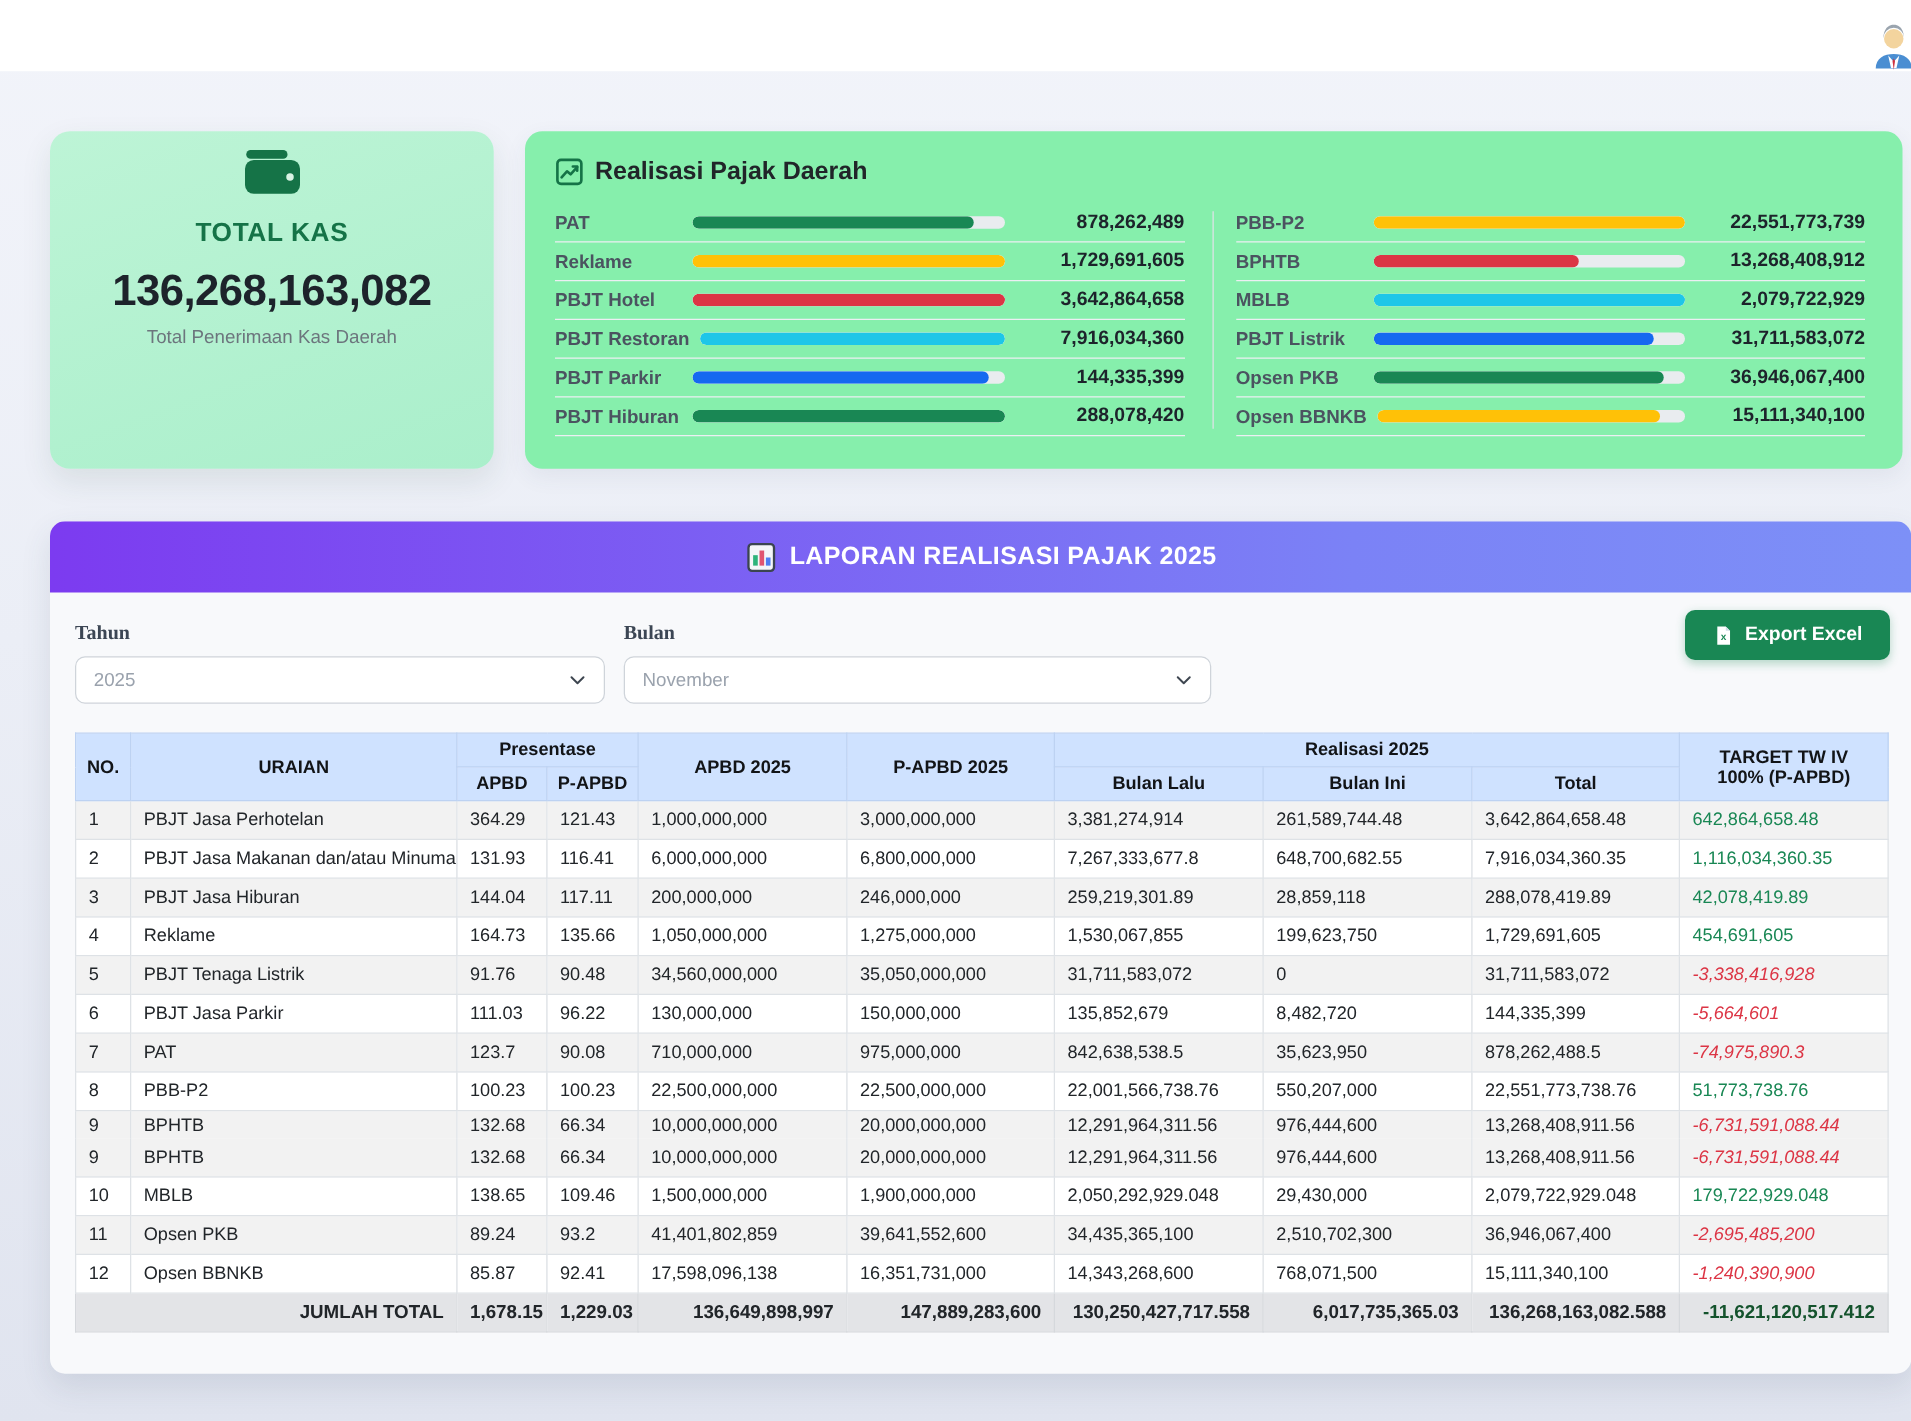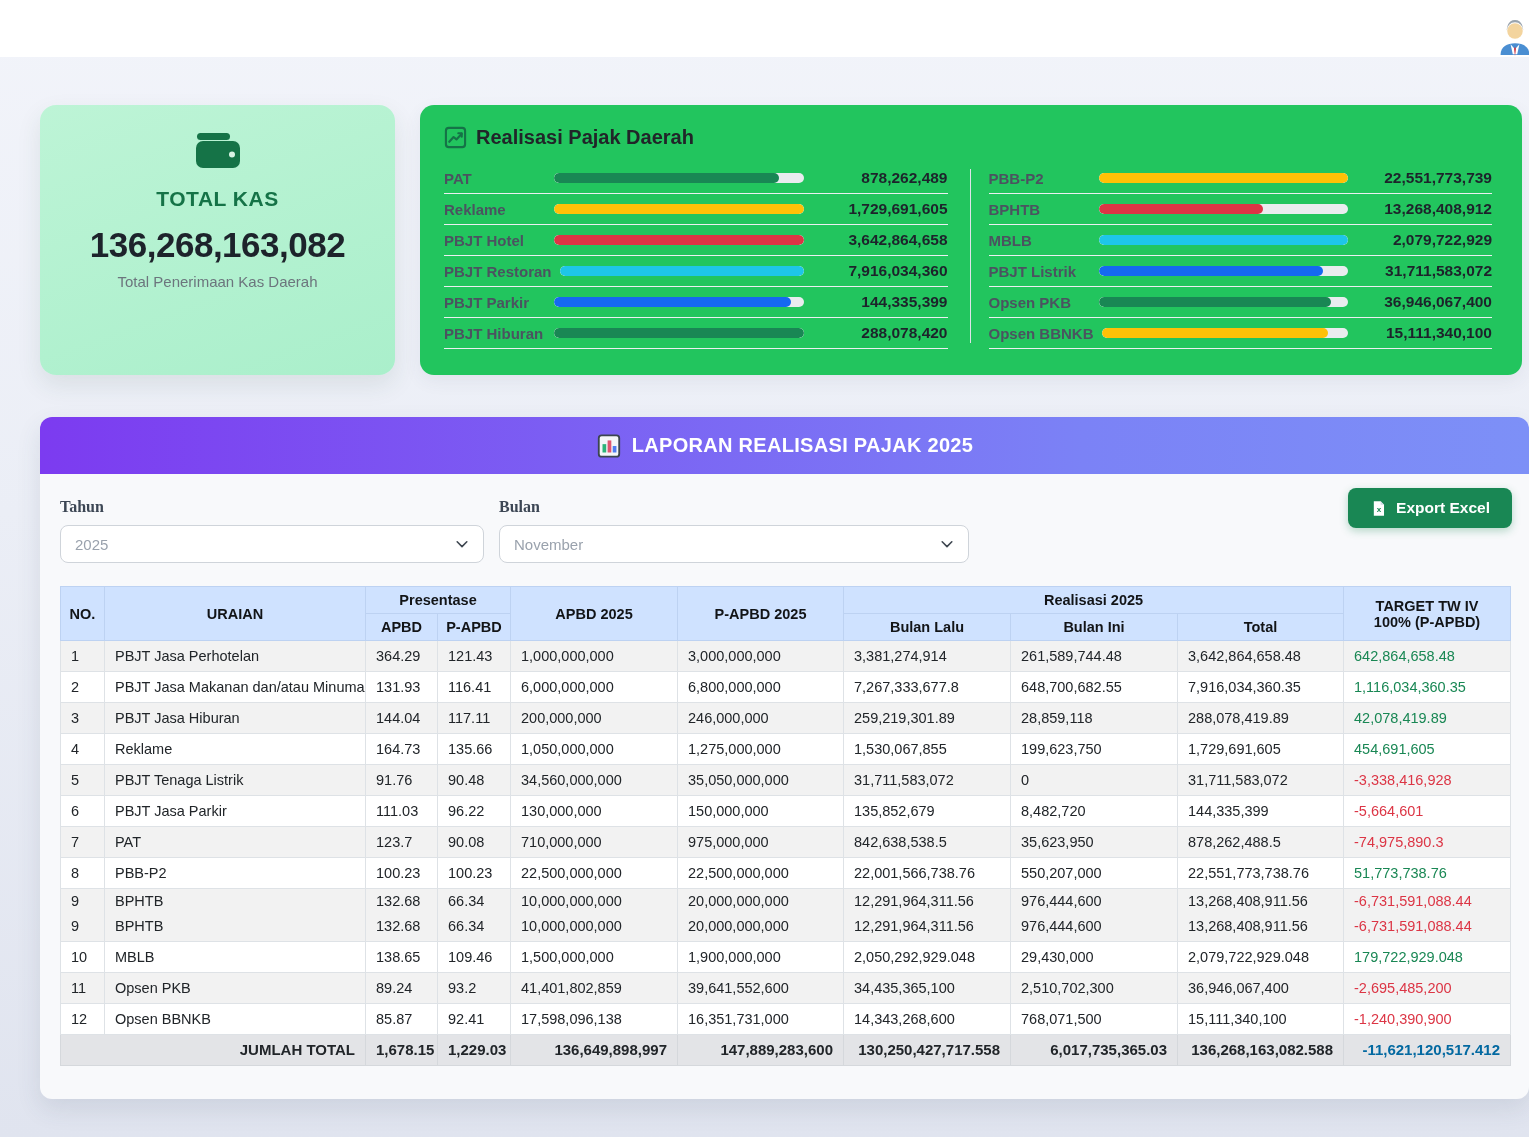--- a/index.html
+++ b/index.html
@@ -10,26 +10,26 @@
   
   .topbar { height:57px; background:#ffffff; position:relative; }
   .avatar { position:absolute; right:-6px; top:16px; width:40px; height:40px; cursor:pointer; }
 
   .content { padding:48px 7px 0 40px; }
 
   
   .row1 { display:flex; gap:25px; height:270px; }
   .kas-card { flex:0 0 355px; border-radius:16px; text-align:center;
     background:linear-gradient(160deg,#bdf4d6 0%,#aaefcb 100%);
-    box-shadow:0 10px 24px rgba(40,80,60,.10); padding-top:24px; }
+    box-shadow:0 10px 24px rgba(40,80,60,.10); padding-top:11px; }
   .kas-title { color:#157347; font-size:21px; font-weight:700; letter-spacing:.5px; margin-top:12px; }
   .kas-value { color:#1d232b; font-size:35px; font-weight:800; margin-top:14px; letter-spacing:-.5px; }
   .kas-sub { color:#6c757d; font-size:15px; margin-top:8px; }
 
-  .chart-card { flex:1; background:#22c55e; border-radius:14px; margin-right:0;
+  .chart-card { flex:1; background:#86efac; border-radius:14px; margin-right:0;
     box-shadow:0 6px 18px rgba(60,70,100,.07); padding:21px 30px 10px 24px; }
   .chart-title { display:flex; align-items:center; gap:9px; font-size:20px; font-weight:700; color:#212529; margin-bottom:14px; }
   .chart-cols { display:flex; }
   .chart-col { flex:1; }
   .chart-divider { width:1px; background:#dfe3e8; margin:6px 18px 6px 22px; }
   .bar-row { display:flex; align-items:center; height:31px; border-bottom:1px solid #eceff2; }
   .bar-label { flex:0 0 102px; font-size:15px; font-weight:600; color:#4b5360; white-space:nowrap; }
   .bar-track { flex:1; height:10px; border-radius:6px; background:#e9ecef; overflow:hidden; margin:0 16px 0 8px; }
   .bar-fill { height:100%; border-radius:6px; }
   .bar-value { flex:0 0 128px; text-align:right; font-size:15.5px; font-weight:700; color:#1d232b; white-space:nowrap; }
@@ -57,23 +57,23 @@
   table { border-collapse:collapse; table-layout:fixed; width:1450px; font-size:14.5px; color:#212529; }
   thead th { background:#cfe2ff; border:1px solid #bdd2f2; font-weight:700; font-size:14.5px;
     padding:5px 8px; text-align:center; vertical-align:middle; color:#121417; }
   tbody td { border:1px solid #dee2e6; padding:5px 10px; background:#ffffff; white-space:nowrap; overflow:hidden; }
   tbody td span { display:block; height:20px; line-height:20px; }
   tr.stripe td { background:#f2f2f2; }
   tr.ghost td { height:12px; padding:0 10px; border-bottom:none; }
   tr.ghost td span { height:22px; line-height:24px; }
   tr.after-ghost td { border-top:none; }
   td.target.pos span { color:#198754; }
-  td.target.neg span { color:#dc3545; }
+  td.target.neg span { color:#dc3545;font-style:italic; }
   tr.total-row td { background:#e3e4e7; font-weight:700; text-align:right; border-color:#d5d8dc; font-size:15px; }
-  tr.total-row td.target span { color:#0369a1; }
+  tr.total-row td.target span { color:#14532d; }
 </style>
 </head>
 <body>
 
 <div class="topbar">
   <div class="avatar">
     <svg viewBox="0 0 36 36" width="40" height="40">
       <path d="M5 35c0-7.5 6-10.5 13-10.5S31 27.5 31 35z" fill="#4a8ed2"></path>
       <path d="M14 25.5l4 4.5 4-4.5-2 9h-4z" fill="#ffffff"></path>
       <path d="M17.1 29.5l.9 6.5.9-6.5-.9-1.8z" fill="#cf3340"></path>

